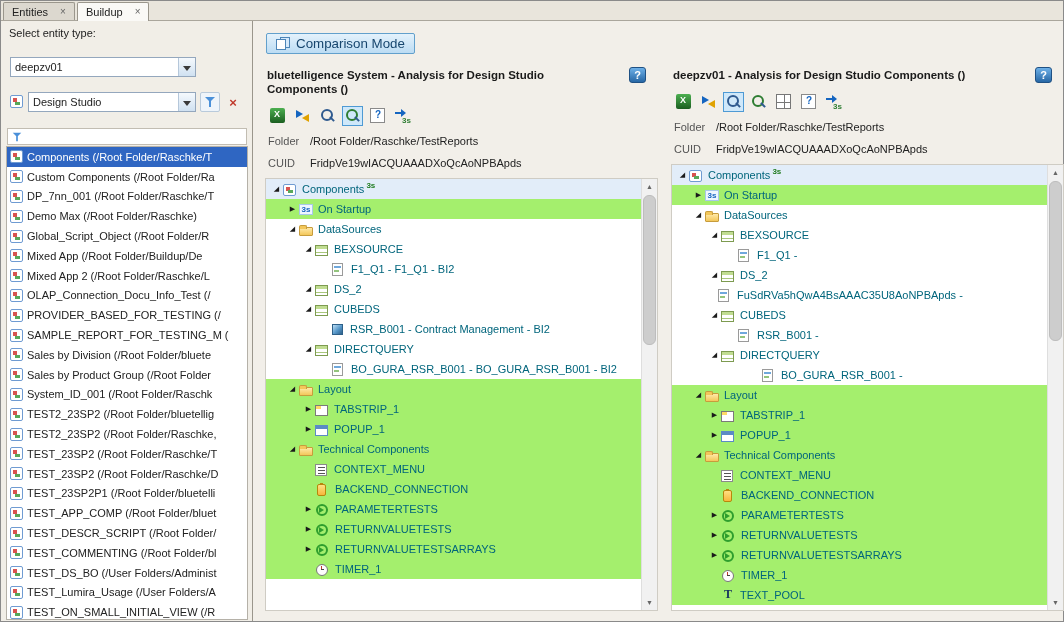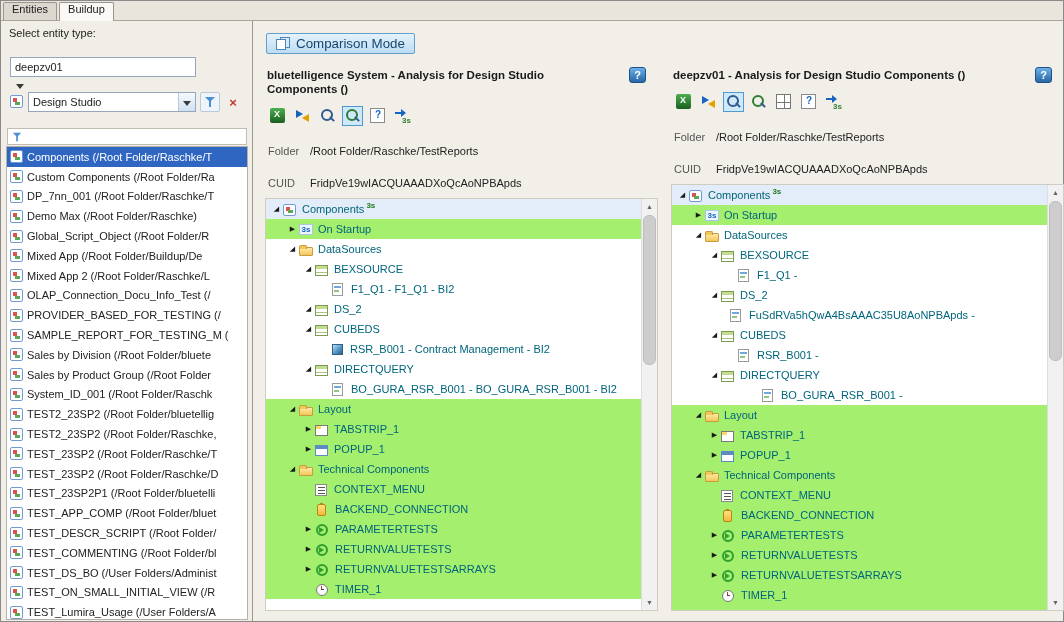--- a/index.html
+++ b/index.html
@@ -2,32 +2,32 @@
 <html style="--highlight_green: #a4ef6d; --selection_blue: #2f66c2; --tree_text: #00657c;"><head>
 <meta charset="utf-8">
 <style>
   * { box-sizing: border-box; margin: 0; padding: 0; }
   html,body { width:1064px; height:622px; }
   body { font-family:"Liberation Sans",sans-serif; font-size:11px; color:#222; background:#f2efe9; position:relative; overflow:hidden; }
   #app { position:absolute; inset:0; border:1px solid #8a8a8a; }
 
   
   #tabbar { position:absolute; top:0; left:0; right:0; height:20px; background:#e9e5dc; border-bottom:1px solid #aaa69c; display:flex; align-items:flex-end; padding-left:2px; }
-  .tab { height:18px; display:flex; align-items:center; gap:12px; padding:0 8px; border:1px solid #9a968c; border-bottom:none; background:#dcd8cf; margin-right:2px; border-radius:2px 2px 0 0; cursor:default;flex-direction:column; }
+  .tab { height:18px; display:flex; align-items:center; gap:12px; padding:8px 8px; border:1px solid #9a968c; border-bottom:none; background:#dcd8cf; margin-right:2px; border-radius:2px 2px 0 0; cursor:default; }
   .tab.active { background:#faf9f6; height:19px; margin-bottom:-1px; }
   .tab-close { color:#666; font-size:10px; line-height:1; }
 
   
   #sidebar { position:absolute; top:20px; left:0; width:252px; bottom:0; background:#f1eee7; border-right:1px solid #9a968c; }
   .sel-label { margin:6px 0 0 8px; color:#222; }
   .combo { position:absolute; display:flex; background:#fff; border:1px solid #94a7bd; height:20px; }
   .combo-value { flex:1; padding:3px 4px; overflow:hidden; white-space:nowrap; }
   .combo-btn { width:17px; background:linear-gradient(#f5f9fd,#d0e1f1); border-left:1px solid #b5c7da; position:relative; }
   .combo-btn::after { content:""; position:absolute; left:4px; top:8px; border:4px solid transparent; border-top:5px solid #3a3a3a; }
-  #combo-system { top:36px; left:9px; width:186px;flex-direction:column; }
+  #combo-system { top:36px; left:9px; width:186px; }
   #combo-type { top:71px; left:27px; width:168px; }
   #type-icon { position:absolute; top:74px; left:9px; }
   .iconbtn { position:absolute; width:20px; height:20px; display:flex; align-items:center; justify-content:center; border:1px solid transparent; border-radius:2px; }
   #btn-filter { top:71px; left:199px; border-color:#b9cadb; background:#eef4fa; }
   #btn-clear { top:71px; left:222px; }
   .xglyph { color:#c0392b; font-weight:bold; font-size:13px; line-height:1; }
   .funnel { width:12px; height:12px; position:relative; display:inline-block; }
   .funnel::before { content:""; position:absolute; left:1px; top:1px; border-left:5px solid transparent; border-right:5px solid transparent; border-top:5px solid #4a90d9; }
   .funnel::after { content:""; position:absolute; left:5px; top:5px; width:2px; height:6px; background:#4a90d9; }
   #filter-row { position:absolute; top:107px; left:6px; right:5px; height:17px; background:#fff; border:1px solid #c2bdb2; display:flex; align-items:center; padding-left:3px; }
@@ -65,21 +65,21 @@
   .ti-zoom::before, .ti-zoom-plus::before { content:""; position:absolute; top:1px; left:1px; width:8px; height:8px; border:2px solid #2f5a8f; border-radius:50%; }
   .ti-zoom::after, .ti-zoom-plus::after { content:""; position:absolute; width:2px; height:6px; background:#2f5a8f; transform:rotate(-45deg); right:2px; bottom:1px; }
   .ti-zoom-plus::before { border-color:#2e7d32; }
   .ti-grid { border:1px solid #777; background:#fff; background-image:linear-gradient(#777,#777),linear-gradient(#777,#777); background-size:1px 100%,100% 1px; background-position:7px 0,0 7px; background-repeat:no-repeat; }
   .ti-help-doc { background:#fff; border:1px solid #8a8a8a; }
   .ti-help-doc::after { content:"?"; color:#1565c0; font-weight:bold; font-size:10px; position:absolute; left:4px; top:0; }
   .ti-refresh-3s::before { content:""; position:absolute; left:0; top:4px; width:7px; height:2px; background:#1565c0; }
   .ti-refresh-3s::after { content:""; position:absolute; left:6px; top:1px; border-left:5px solid #1565c0; border-top:4px solid transparent; border-bottom:4px solid transparent; }
   .ti-text { position:absolute; right:-1px; bottom:-2px; font-size:8px; font-weight:bold; color:#2e7d32; }
 
-  .p-meta { display:flex; margin:19px 0 0 4px; line-height:13px; }
+  .p-meta { display:flex; margin:9px 0 0 4px; line-height:13px; }
   .p-meta .k { width:42px; color:#555; flex:none; }
   .p-meta .v { color:#222; white-space:nowrap; overflow:hidden; }
 
   .treebox { flex:1; margin:8px 1px 10px 1px; background:#fff; border:1px solid #cfccc4; position:relative; overflow:hidden; }
   .tree { position:absolute; left:0; top:0; right:16px; bottom:0; overflow:hidden; }
   .trow { height:20px; display:flex; align-items:center; white-space:nowrap; }
   .trow.green { background:var(--highlight_green); }
   .trow.selrow { background:#e2edf9; }
   .arrow { width:13px; flex:none; font-size:7px; color:#1a1a1a; text-align:center; }
   .tlabel { color:var(--tree_text); }
@@ -244,25 +244,25 @@
         <div class="entity-row">
           <span class="ei"></span>
           <span class="entity-label">TEST_COMMENTING (/Root Folder/bl</span>
         </div>
         <div class="entity-row">
           <span class="ei"></span>
           <span class="entity-label">TEST_DS_BO (/User Folders/Administ</span>
         </div>
         <div class="entity-row">
           <span class="ei"></span>
+          <span class="entity-label">TEST_Lumira_Usage (/User Folders/A</span>
+        </div>
+        <div class="entity-row">
+          <span class="ei"></span>
           <span class="entity-label">TEST_ON_SMALL_INITIAL_VIEW (/R</span>
-        </div>
-        <div class="entity-row">
-          <span class="ei"></span>
-          <span class="entity-label">TEST_Lumira_Usage (/User Folders/A</span>
         </div>
       </div>
   </div>
 
   <div id="main">
     <button id="cmp-btn">
       <span class="cmp-icon"></span>
       <span>Comparison Mode</span>
     </button>
     <div id="panels">
@@ -476,21 +476,21 @@
               <div class="trow" style="padding-left: 52px;">
                 <span class="arrow"></span>
                 <span class="ticon ticon-query"></span>
                 <span class="tlabel">F1_Q1 -</span>
               </div>
               <div class="trow" style="padding-left: 36px;">
                 <span class="arrow">◢</span>
                 <span class="ticon ticon-datasource"></span>
                 <span class="tlabel">DS_2</span>
               </div>
-              <div class="trow" style="padding-left: 44px;">
+              <div class="trow" style="padding-left: 32px;">
                 <span class="arrow"></span>
                 <span class="ticon ticon-query"></span>
                 <span class="tlabel">FuSdRVa5hQwA4BsAAAC35U8AoNPBApds -</span>
               </div>
               <div class="trow" style="padding-left: 36px;">
                 <span class="arrow">◢</span>
                 <span class="ticon ticon-datasource"></span>
                 <span class="tlabel">CUBEDS</span>
               </div>
               <div class="trow" style="padding-left: 52px;">

